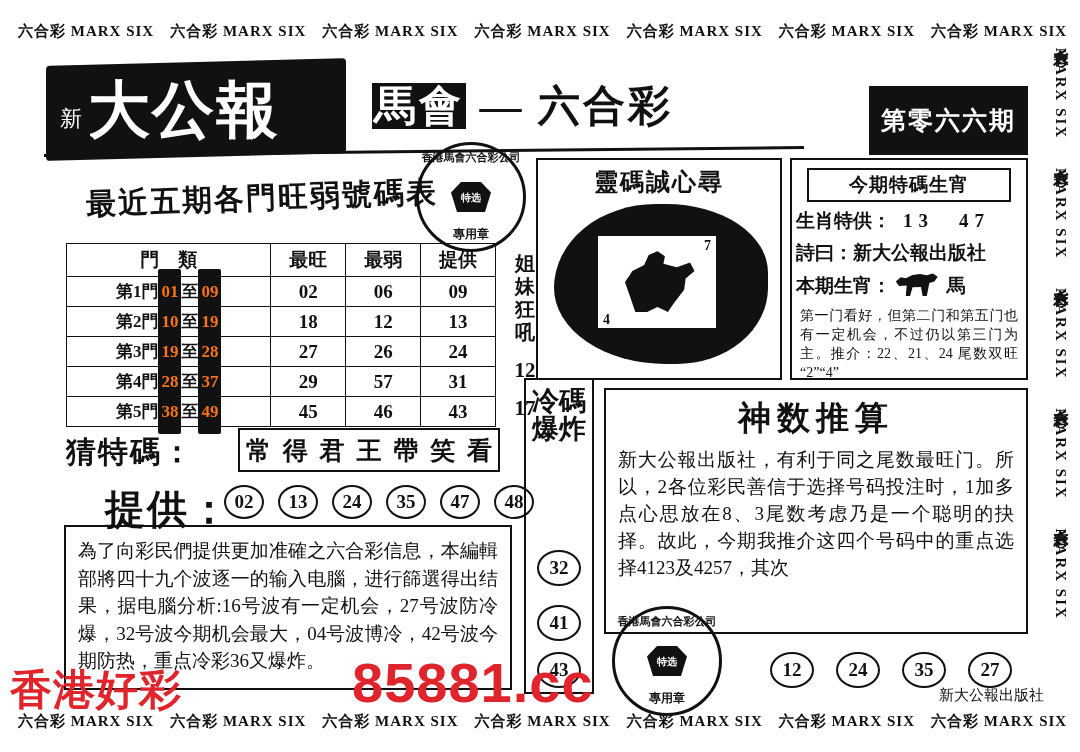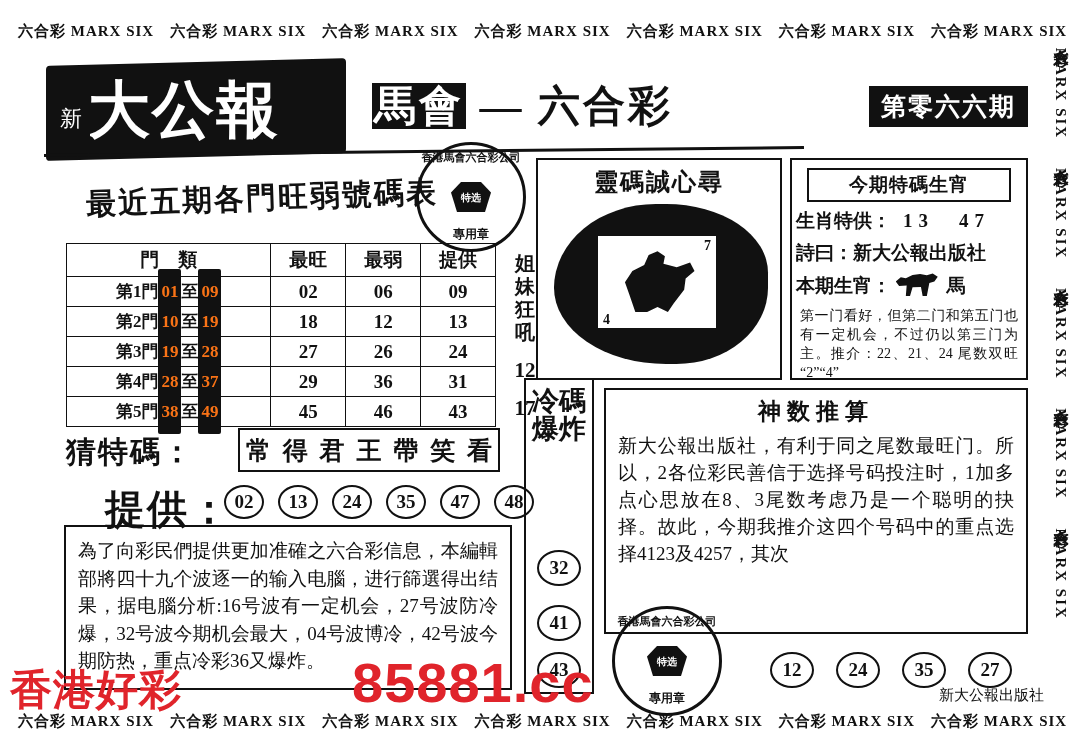--- a/index.html
+++ b/index.html
@@ -66,21 +66,21 @@
     font-family:"Liberation Serif","DejaVu Serif",serif;
     font-size:42px;font-weight:bold;letter-spacing:3px;
   }
   .head-title .blk{background:#111;color:#fff;padding:0 2px;}
 
   .issue{
     position:absolute;right:52px;top:86px;
     background:#111;color:#fff;
     font-family:"Liberation Serif","DejaVu Serif",serif;
     font-size:25px;font-weight:bold;letter-spacing:2px;
-    padding:4px 12px;
+    padding:18px 12px;
   }
 
   .subhead{
     position:absolute;left:86px;top:178px;
     font-family:"Liberation Serif","DejaVu Serif",serif;
     font-size:30px;font-weight:bold;letter-spacing:2px;
     transform:rotate(-2deg);
   }
 
   
@@ -223,21 +223,21 @@
   }
   .note{
     font-family:"Liberation Serif","DejaVu Serif",serif;
     font-size:14px;line-height:1.35;margin:8px 8px 0 8px;text-align:justify;
   }
 
   .shensu-box{left:604px;top:388px;width:424px;height:246px;}
   .shensu-title{
     text-align:center;margin-top:6px;
     font-family:"Liberation Serif","DejaVu Serif",serif;
-    font-size:23px;font-weight:bold;letter-spacing:6px;
+    font-size:33px;font-weight:bold;letter-spacing:6px;
   }
   .shensu-text{
     margin:6px 12px 0 12px;
     font-family:"Liberation Serif","DejaVu Serif",serif;
     font-size:19px;line-height:1.42;text-align:justify;
   }
 
   .bottom-balls{
     position:absolute;left:770px;top:652px;display:flex;gap:22px;
   }
@@ -335,21 +335,21 @@
         </td>
         <td>27</td>
         <td>26</td>
         <td>24</td>
       </tr>
       <tr>
         <td class="lbl">
           <span>第4門</span><span class="inv">28</span><span>至</span><span class="inv">37</span>
         </td>
         <td>29</td>
-        <td>36</td>
+        <td>57</td>
         <td>31</td>
       </tr>
       <tr>
         <td class="lbl">
           <span>第5門</span><span class="inv">38</span><span>至</span><span class="inv">49</span>
         </td>
         <td>45</td>
         <td>46</td>
         <td>43</td>
       </tr>

